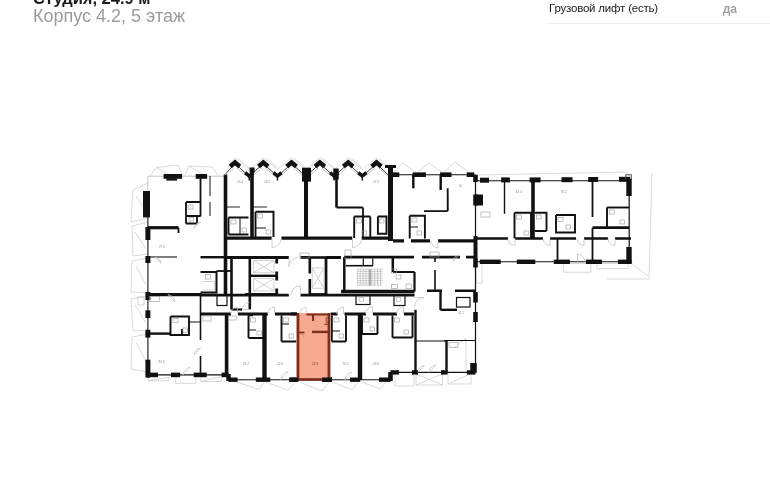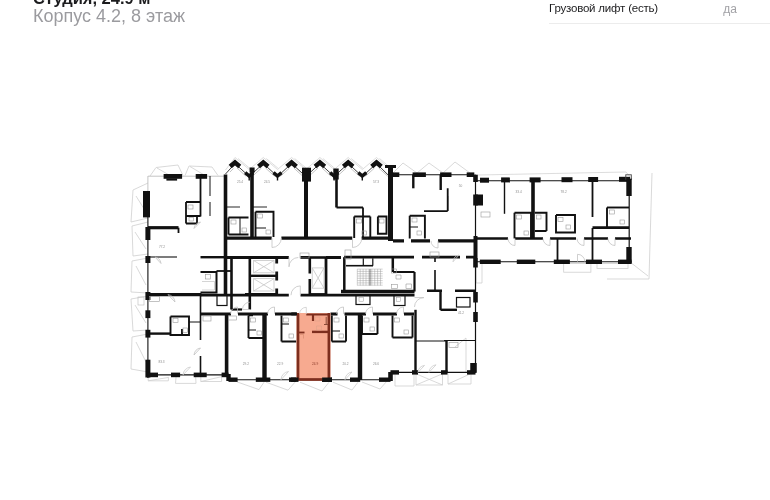--- a/index.html
+++ b/index.html
@@ -1,29 +1,29 @@
 <!DOCTYPE html>
 <html><head>
 <meta charset="utf-8">
 <style>
   html,body{margin:0;padding:0;background:#ffffff;width:770px;height:500px;overflow:hidden;}
   body{font-family:"Liberation Sans", sans-serif;position:relative;}
   .h1{position:absolute;left:33px;top:-11.5px;font-size:16.5px;font-weight:700;color:#1c1c1e;}
   .h2{position:absolute;left:33px;top:6px;font-size:18px;font-weight:400;color:#9b9b9f;}
   .infoL{position:absolute;left:549px;top:1.5px;font-size:11.5px;font-weight:400;color:#1c1c1e;letter-spacing:-0.2px;}
-  .infoR{position:absolute;right:33px;top:2px;font-size:12px;font-weight:400;color:#a2a2a6;}
+  .infoR{position:absolute;right:33px;top:2px;font-size:12px;font-weight:700;color:#a2a2a6;}
   .rule{position:absolute;left:549px;top:23px;width:221px;height:1px;background:#ececec;}
   svg{position:absolute;left:0;top:0;}
 </style>
 </head>
 <body>
 
 <div class="h1">Студия, 24.9 м²</div>
 
-<div class="h2">Корпус 4.2, 8 этаж</div>
+<div class="h2">Корпус 4.2, 5 этаж</div>
 
 <div class="infoL">Грузовой лифт (есть)</div>
 
 <div class="infoR">да</div>
 
 <div class="rule"></div>
 <svg width="770" height="500" viewBox="0 0 770 500">
 <g id="plan" fill="none" stroke-linecap="butt">
 
 <g stroke="#cfcfcf" stroke-width="0.8">

